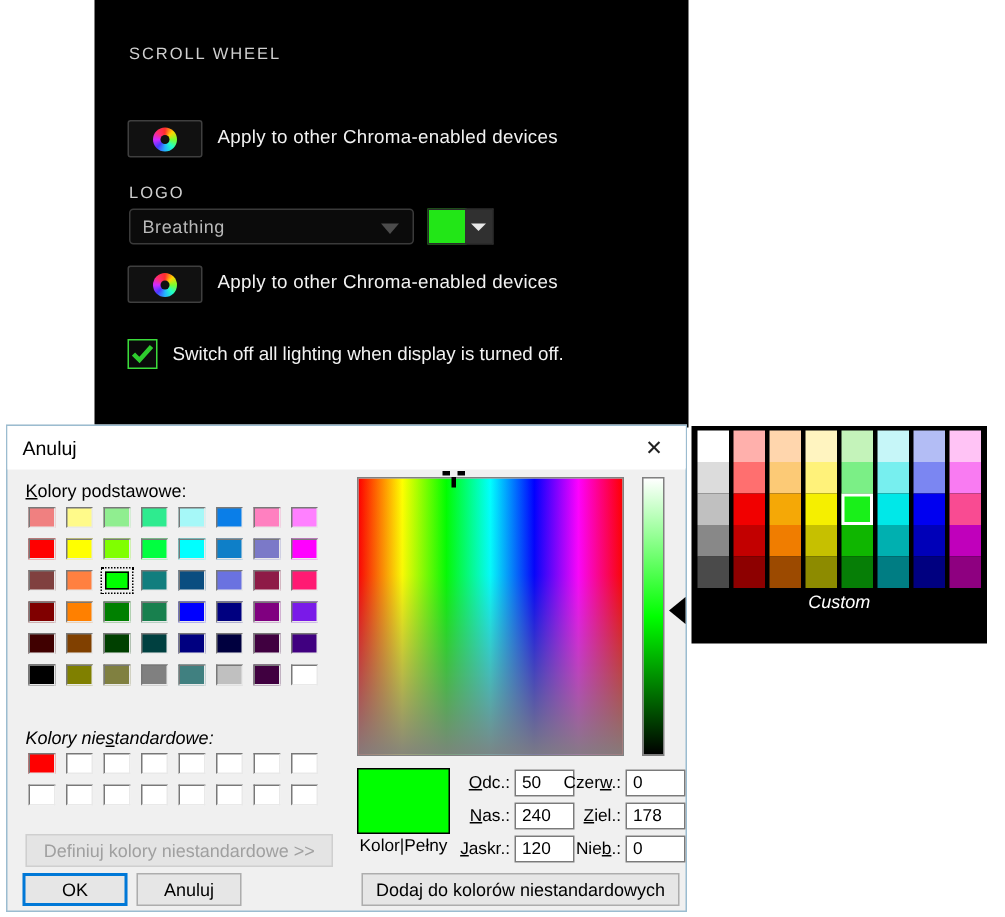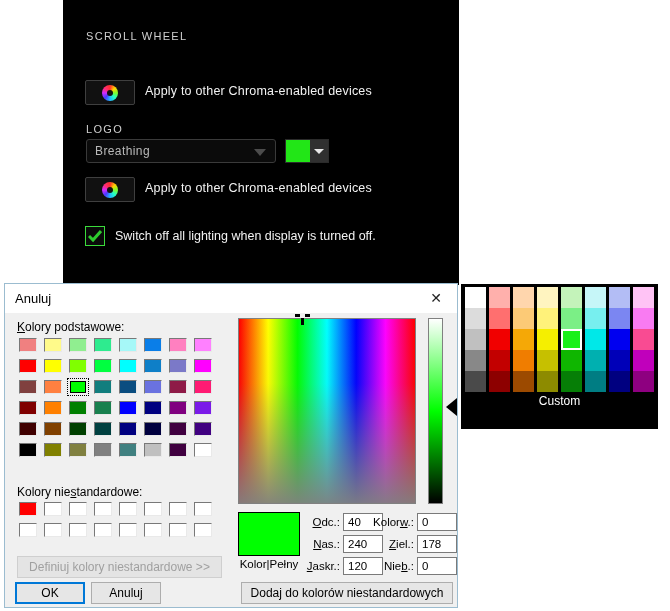--- a/index.html
+++ b/index.html
@@ -176,20 +176,21 @@
   .fld-box{
     position:absolute;width:40px;height:18px;background:#fff;
     border:1px solid #7a7a7a;box-sizing:border-box;
     font-size:11.5px;color:#000;display:flex;align-items:center;
     padding-left:4px;
   }
   
   #custom-palette{
     position:absolute;left:461px;top:284px;width:197px;height:145px;
     background:#000000;
+    font-style:italic;
   }
   .cp-cell{position:absolute;width:21px;height:21px;box-sizing:border-box;}
   .cp-cell.sel{border:2px solid #ffffff;}
   #cp-label{
     position:absolute;left:0;top:110px;width:197px;text-align:center;
     color:#ffffff;font-size:12px;
   }
 </style>
 </head>
 <body>
@@ -378,21 +379,21 @@
       <div class="sw-inner" style="background: rgb(192, 192, 192);"></div>
     </div>
     <div class="sw-cell" style="left: 150px; top: 105px;">
       <div class="sw-inner" style="background: rgb(64, 0, 64);"></div>
     </div>
     <div class="sw-cell" style="left: 175px; top: 105px;">
       <div class="sw-inner" style="background: rgb(255, 255, 255);"></div>
     </div>
   </div>
 
-<div class="dlg-lab" style="left:17px;top:485px;">
+<div class="dlg-lab" style="left:17px;top:485px;font-style:italic;">
   <span id="custom-label-a">Kolory nie</span><u>s</u><span id="custom-label-b">tandardowe:</span>
 </div>
 
 <div id="custom-grid">
     <div class="cu-cell" style="left: 0px; top: 0px;">
       <div class="cu-inner" style="background: rgb(255, 0, 0);"></div>
     </div>
     <div class="cu-cell" style="left: 25px; top: 0px;">
       <div class="cu-inner" style="background: rgb(255, 255, 255);"></div>
     </div>
@@ -463,39 +464,39 @@
 <div id="lumbar"></div>
 <div id="lum-arrow"></div>
 
 <div id="preview" style="background: rgb(0, 255, 0);"></div>
 <div id="preview-label">Kolor|Pełny</div>
 
 <div class="fld-lab" style="left:300px;top:516px;width:40px;">
   <u>O</u><span id="hue-lab-rest">dc.:</span>
 </div>
 <div class="fld-box" style="left:343px;top:513px;">
-  <span>40</span>
+  <span>50</span>
 </div>
 
 <div class="fld-lab" style="left:300px;top:538px;width:40px;">
   <u>N</u><span id="sat-lab-rest">as.:</span>
 </div>
 <div class="fld-box" style="left:343px;top:535px;">
   <span>240</span>
 </div>
 
 <div class="fld-lab" style="left:297px;top:560px;width:43px;">
   <u>J</u><span id="lum-lab-rest">askr.:</span>
 </div>
 <div class="fld-box" style="left:343px;top:557px;">
   <span>120</span>
 </div>
 
 <div class="fld-lab" style="left:370px;top:516px;width:44px;">
-  <span id="red-lab-a">Kolor</span><u>w</u><span id="red-lab-b">.:</span>
+  <span id="red-lab-a">Czer</span><u>w</u><span id="red-lab-b">.:</span>
 </div>
 <div class="fld-box" style="left:417px;top:513px;">
   <span>0</span>
 </div>
 
 <div class="fld-lab" style="left:370px;top:538px;width:44px;">
   <u>Z</u><span id="green-lab-rest">iel.:</span>
 </div>
 <div class="fld-box" style="left:417px;top:535px;">
   <span>178</span>

